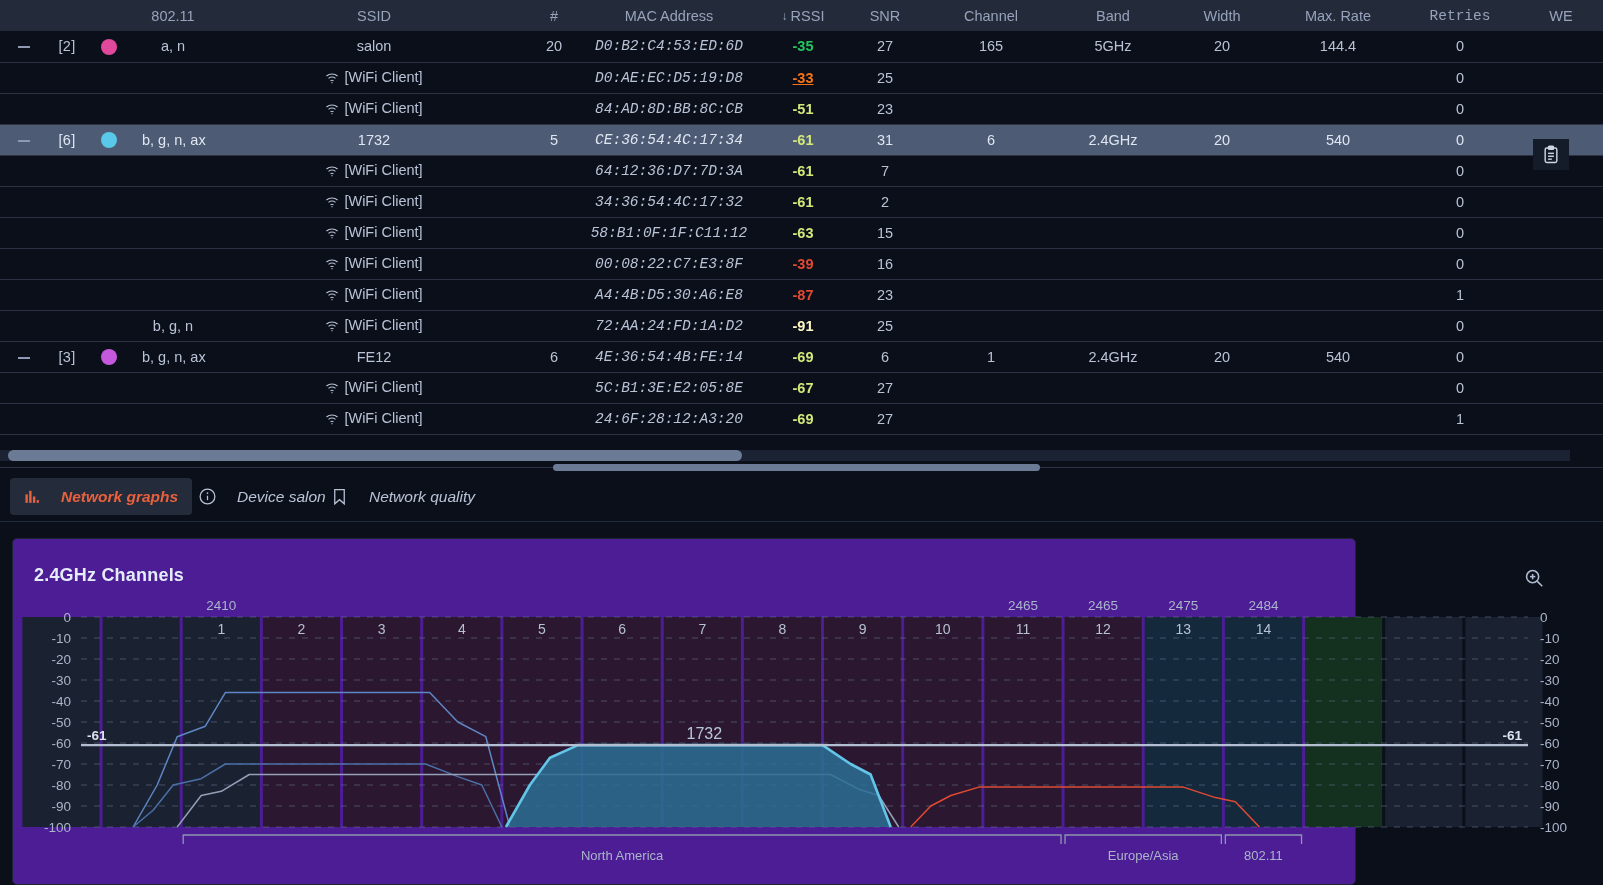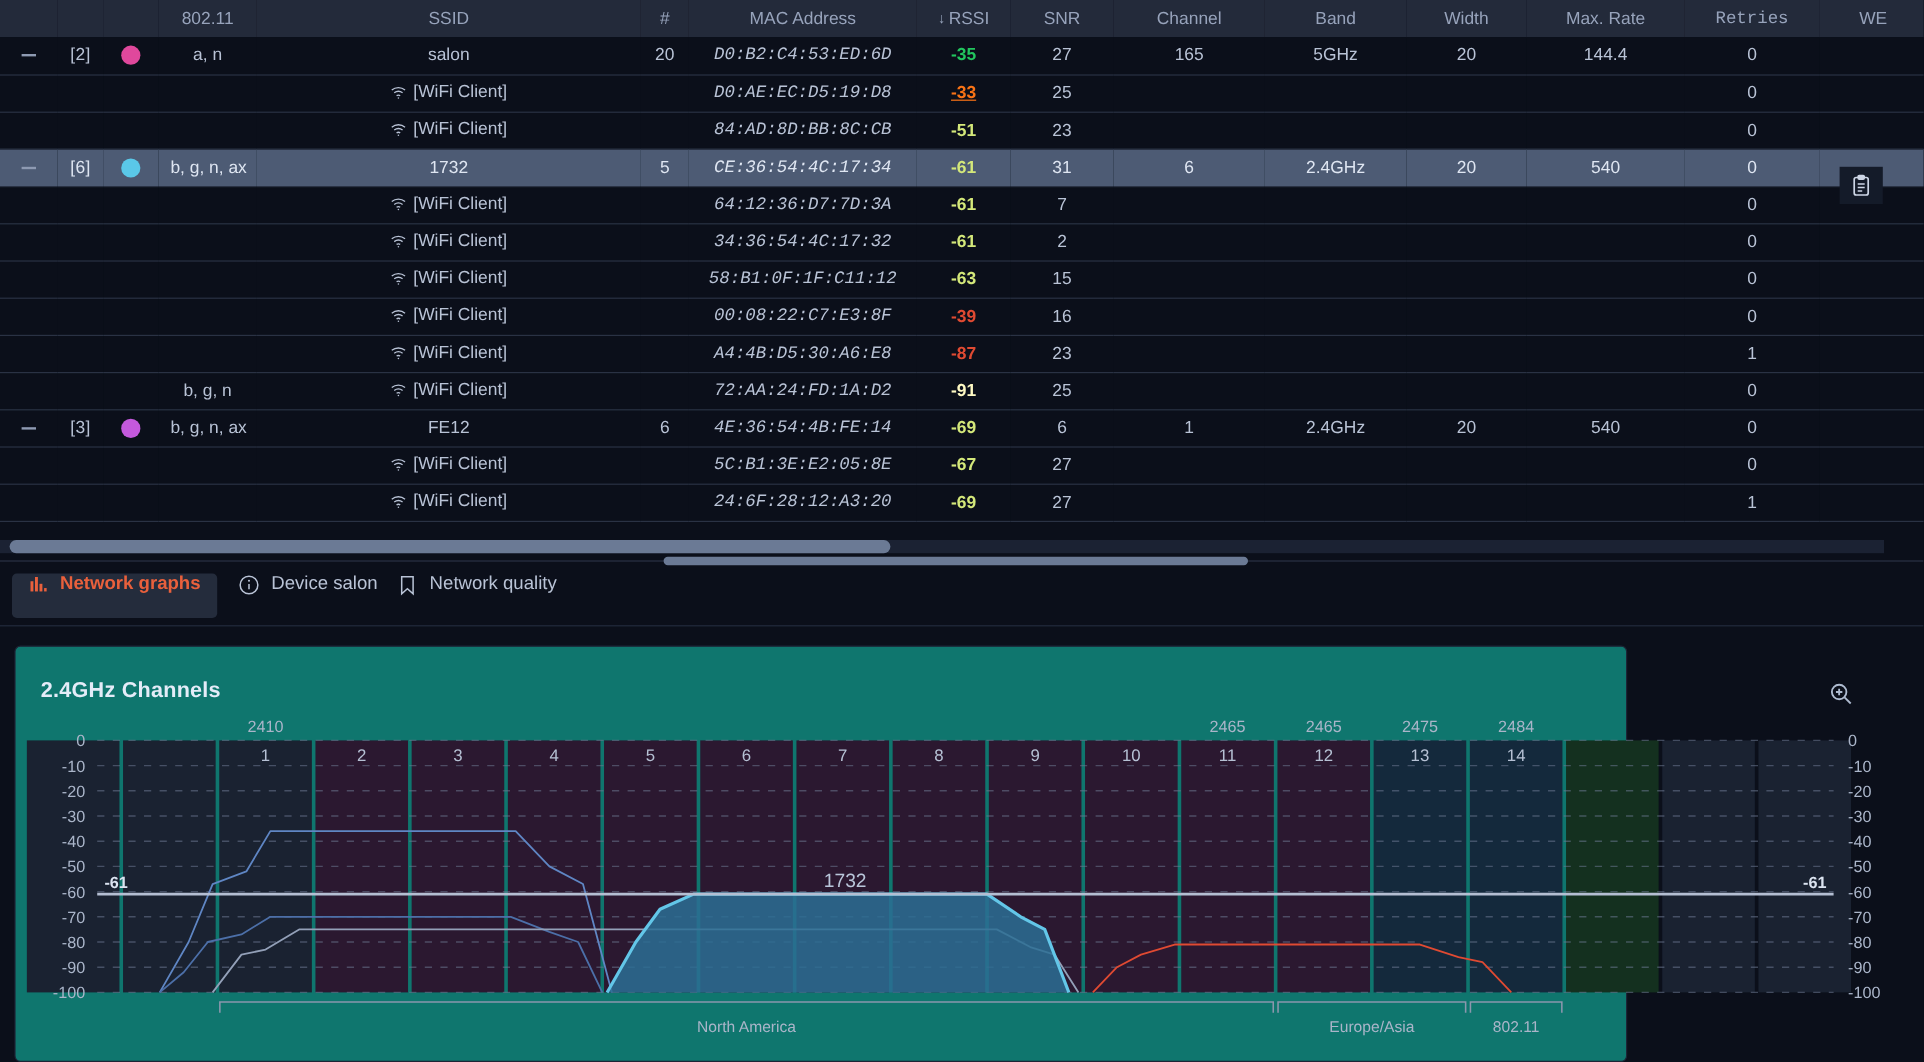--- a/index.html
+++ b/index.html
@@ -89,33 +89,33 @@
   .hscroll-track { position:absolute; left:0; top:450px; width:1570px; height:11px; background:#1b2233; }
   .hscroll-thumb { position:absolute; left:8px; top:450px; width:734px; height:11px;
                     background:#6b7a95; border-radius:6px; }
   .hscroll2-thumb { position:absolute; left:553px; top:464px; width:487px; height:7px;
                     background:#6b7a95; border-radius:4px; }
   .thin-rule { position:absolute; left:0; top:467px; width:1603px; height:1px; background:#2a3244; }
 
   
   .tabbar { position:absolute; left:0; top:472px; width:1603px; height:49px; }
   .tab {
-    position:absolute; top:6px; height:37px; display:flex; gap:9px;
-    padding: 0 14px; border-radius:4px; font-size:15.5px; cursor:pointer; color:#b9c3d6;
+    position:absolute; top:6px; height:37px; display:flex; align-items:center; gap:20px;
+    padding: 0 14px; border-radius:4px; font-size:15.5px; cursor:pointer; color:#b9c3d6;font-style:italic;
   }
   .tab.active { background:#242c3c; color:#e9603c; font-weight:bold; }
   .tab#tab0 { left:10px; }
   .tab#tab1 { left:184px; }
   .tab#tab2 { left:316px; }
   .rule-top  { position:absolute; left:0; top:521px; width:1603px; height:1px; background:#222b3c; }
 
   
   .panel {
     position:absolute; left:12px; top:538px; width:1344px; height:347px;
-    background:#0f766e; border:1px solid #1d2536; border-radius:5px;
+    background:#4c1d95; border:1px solid #1d2536; border-radius:5px;
   }
   .panel-title {
     position:absolute; left:21px; top:26px; font-size:18px; font-weight:bold; color:#e4ecf8;
     letter-spacing:0.2px;
   }
   .zoom-ico { position:absolute; left:1510px; top:28px; cursor:pointer; }
 
   .chart { position:absolute; left:0; top:56px; width:1580px; height:290px; }
   .chart svg { display:block; }
   text { font-family:"Liberation Sans", sans-serif; }

